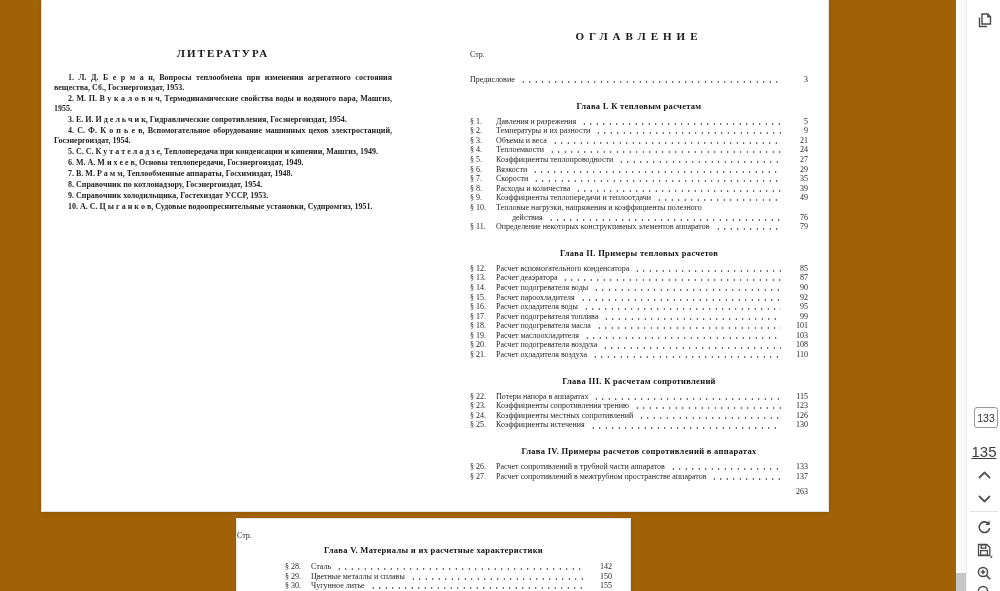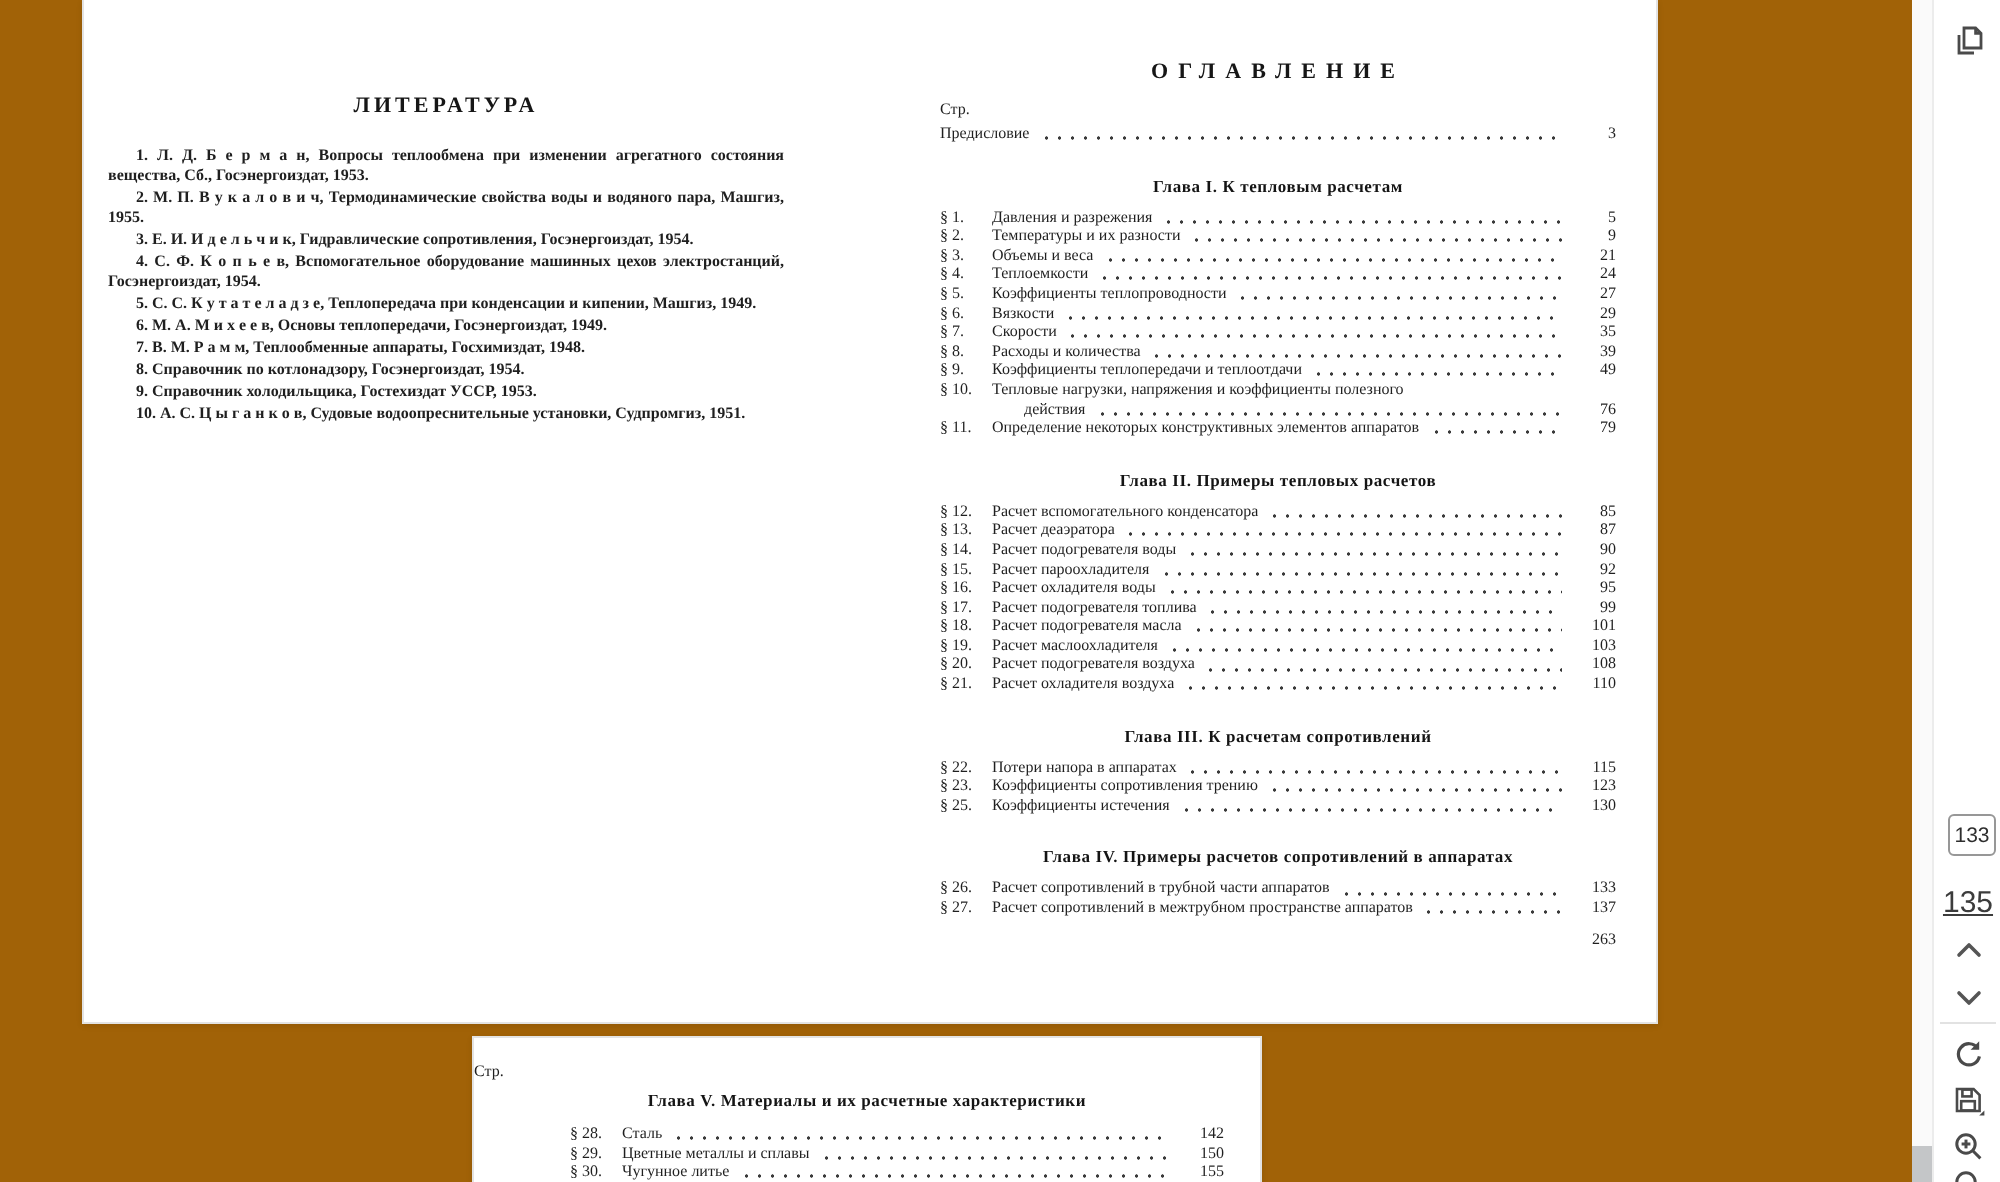--- a/index.html
+++ b/index.html
@@ -18,21 +18,21 @@
 
   .col-left  { position: absolute; left: 12px;  top: 0; width: 338px; }
   .col-right { position: absolute; left: 428px; top: 0; width: 338px; }
 
   .lit-title { margin-top: 47px; text-align: center; font-size: 11px; font-weight: bold; letter-spacing: 2px; color: #161616; }
   .bib-list { margin-top: 14px; font-weight: bold; }
   .bib-list p { font-size: 8px; line-height: 10px; text-align: justify; text-indent: 14px; margin-bottom: 1px; }
 
   .toc-title { margin-top: 30px; text-align: center; font-size: 11px; font-weight: bold; letter-spacing: 5px; color: #161616; }
   .page-col { margin-top: 8px; text-align: left; font-size: 8px; padding-right: 4px; }
-  .preface-row { margin-top: 3px; }
+  .preface-row { margin-top: 16px; }
 
   .chap-head { margin: 16px 0 6px; text-align: center; font-size: 8.5px; font-weight: bold; letter-spacing: 0.3px; color: #141414; }
 
   .trow { display: flex; align-items: baseline; font-size: 8px; line-height: 9.6px; }
   .trow .num { flex: 0 0 26px; white-space: nowrap; }
   .trow .ttl { white-space: nowrap; }
   .trow .dots {
     flex: 1 1 auto; min-width: 2px; height: 2px; align-self: flex-end;
     margin: 0 3px 1.5px 5px;
     background-image: radial-gradient(circle, #3a3a3a 0.7px, transparent 0.95px);
@@ -286,20 +286,26 @@
                   <span class="pg">115</span>
                 </div>
 
                 <div class="trow">
                   <span class="num">§ 23.</span>
                   <span class="ttl">Коэффициенты сопротивления трению</span>
                   <span class="dots"></span>
                   <span class="pg">123</span>
                 </div>
 
+                <div class="trow">
+                  <span class="num">§ 24.</span>
+                  <span class="ttl">Коэффициенты местных сопротивлений</span>
+                  <span class="dots"></span>
+                  <span class="pg">126</span>
+                </div>
 
                 <div class="trow">
                   <span class="num">§ 25.</span>
                   <span class="ttl">Коэффициенты истечения</span>
                   <span class="dots"></span>
                   <span class="pg">130</span>
                 </div>
 
               </div>
           </div>

